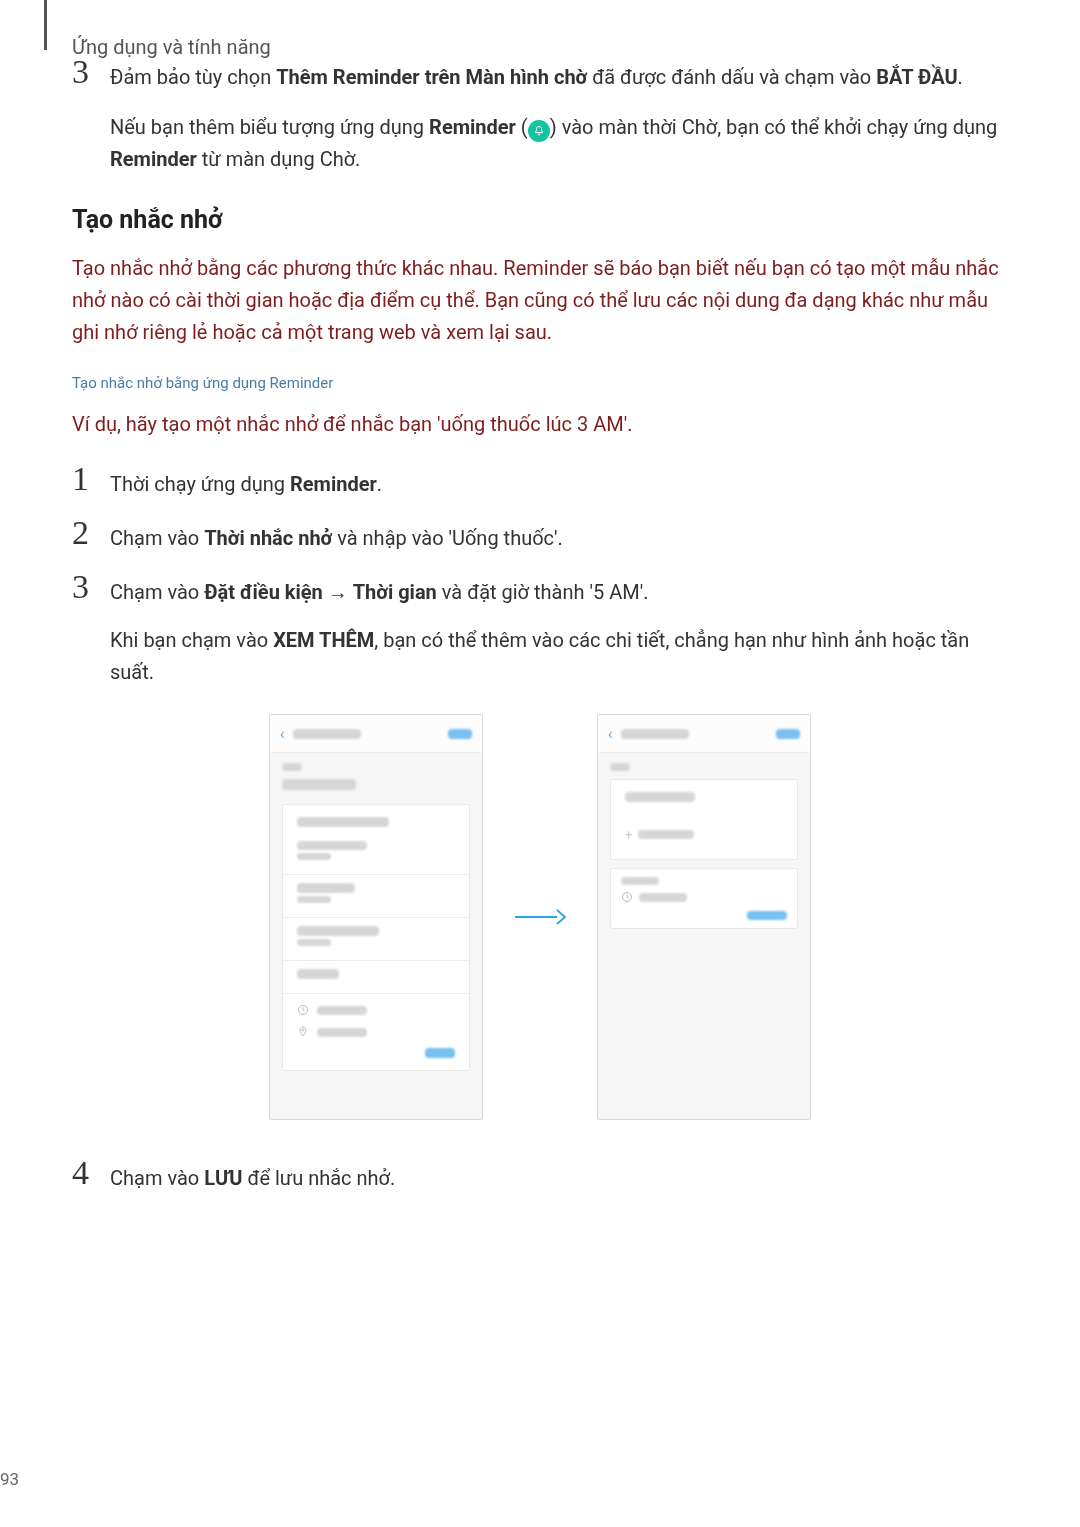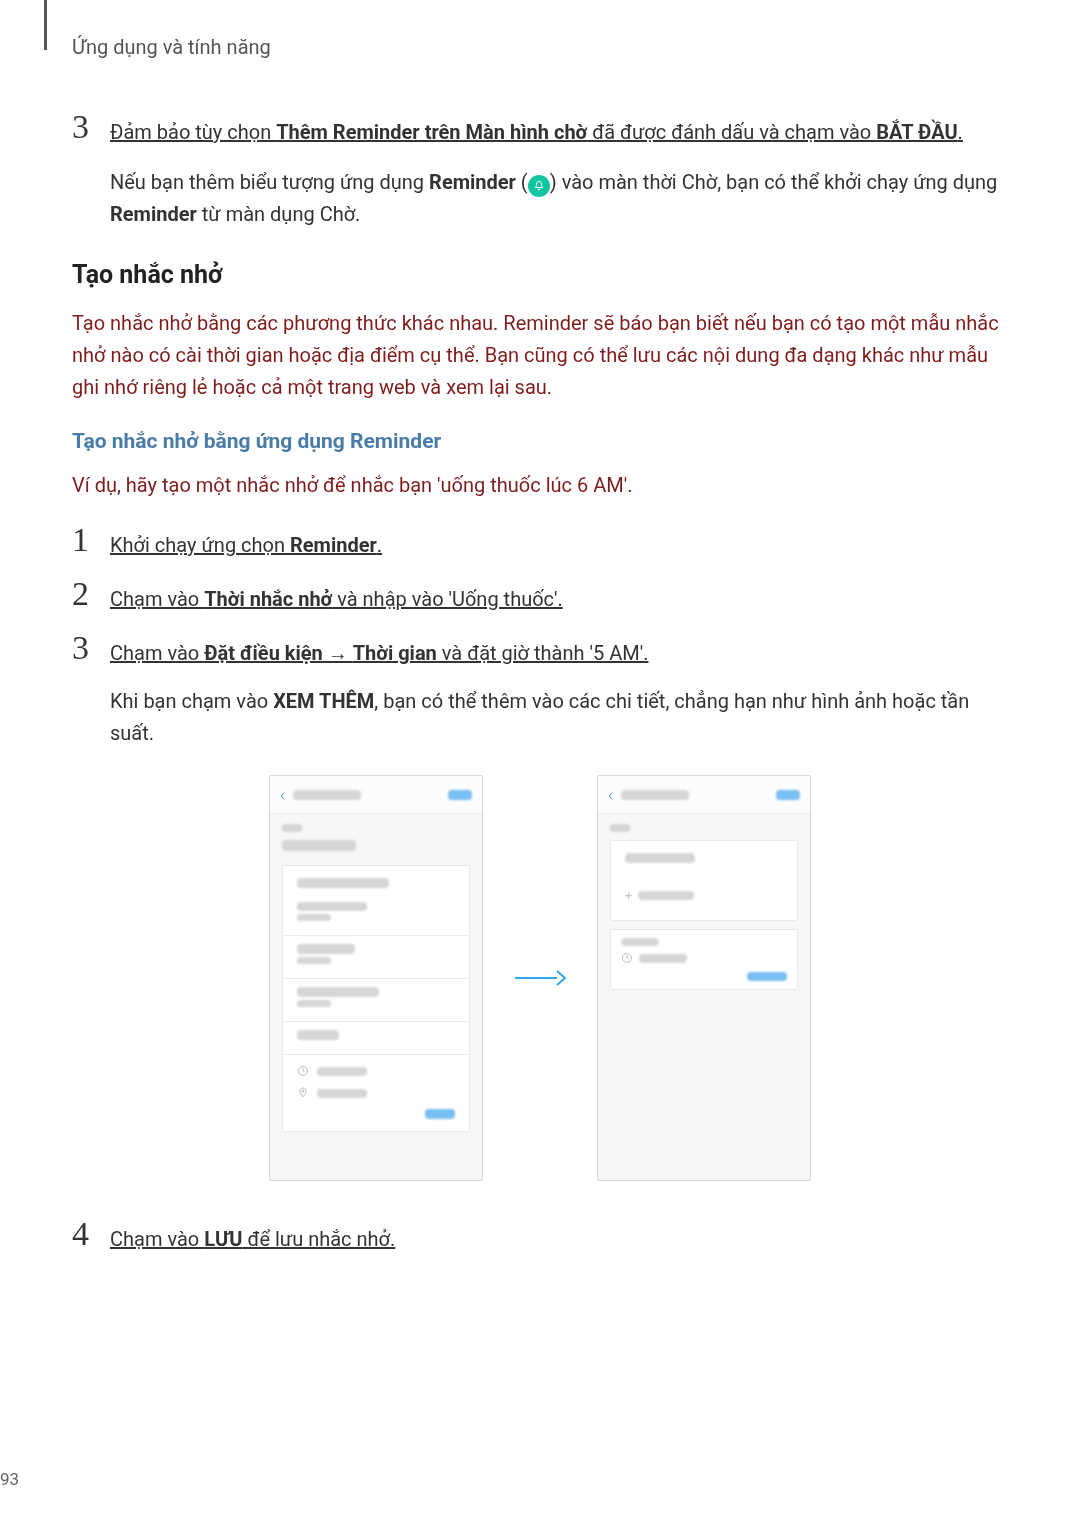--- a/index.html
+++ b/index.html
@@ -20,21 +20,20 @@
       position: absolute;
       left: 44px;
       top: 0;
       width: 3px;
       height: 50px;
       background: #565656;
     }
     .header {
       font-size: 20px;
       color: #555;
-      margin-bottom: 55px;
     }
     .list-item {
       display: flex;
       align-items: flex-start;
       margin-bottom: 16px;
     }
     .list-number {
       font-size: 34px;
       font-weight: 400;
       font-family: Georgia, 'Times New Roman', serif;
@@ -44,21 +43,20 @@
       color: #333;
       position: relative;
       top: -4px;
     }
     .list-body {
       flex: 1;
       font-size: 20px;
       line-height: 1.6;
       color: #333;
       padding-top: 2px;
-      text-decoration: underline;
     }
     .list-note {
       margin-top: 18px;
       margin-bottom: 30px;
       font-size: 20px;
       line-height: 1.6;
       margin-left: 38px;
       color: #333;
     }
     .strong {
@@ -71,22 +69,22 @@
       margin-top: 30px;
       margin-bottom: 18px;
     }
     .section-para {
       font-size: 20px;
       line-height: 1.6;
       color: #7f1d1d;
       margin-bottom: 26px;
     }
     .section-h3 {
-      font-size: 21px;
-      font-weight: 700;
+      font-size: 15px;
+      font-weight: 400;
       color: #4a7ca8;
       margin-top: 24px;
       margin-bottom: 16px;
     }
     .icon-circle {
       display: inline-flex;
       align-items: center;
       justify-content: center;
       width: 22px;
       height: 22px;
@@ -198,26 +196,26 @@
       <path d="M12 3c-3 0-5 2-5 5v3l-2 3v1h14v-1l-2-3V8c0-3-2-5-5-5Z" stroke="#fff" stroke-width="2" stroke-linejoin="round" fill="none"></path>
       <path d="M10 18a2 2 0 0 0 4 0" stroke="#fff" stroke-width="2" stroke-linecap="round"></path>
     </svg>
   </span><span>) vào màn thời Chờ, bạn có thể khởi chạy ứng dụng </span><span class="strong">Reminder</span><span> từ màn dụng Chờ.</span>
 </div>
 
 <h2 class="section-h2">Tạo nhắc nhở</h2>
 <p class="section-para">Tạo nhắc nhở bằng các phương thức khác nhau. Reminder sẽ báo bạn biết nếu bạn có tạo một mẫu nhắc nhở nào có cài thời gian hoặc địa điểm cụ thể. Bạn cũng có thể lưu các nội dung đa dạng khác như mẫu ghi nhớ riêng lẻ hoặc cả một trang web và xem lại sau.</p>
 
 <h3 class="section-h3">Tạo nhắc nhở bằng ứng dụng Reminder</h3>
-<p class="section-para">Ví dụ, hãy tạo một nhắc nhở để nhắc bạn 'uống thuốc lúc 6 AM'.</p>
+<p class="section-para">Ví dụ, hãy tạo một nhắc nhở để nhắc bạn 'uống thuốc lúc 3 AM'.</p>
 
 <div class="list-item">
   <div class="list-number">1</div>
   <div class="list-body">
-    <span>Khởi chạy ứng chọn </span><span class="strong">Reminder</span><span>.</span>
+    <span>Thời chạy ứng dụng </span><span class="strong">Reminder</span><span>.</span>
   </div>
 </div>
 
 <div class="list-item" style="margin-top:20px">
   <div class="list-number">2</div>
   <div class="list-body">
     <span>Chạm vào </span><span class="strong">Thời nhắc nhở</span><span> và nhập vào 'Uống thuốc'.</span>
   </div>
 </div>
 

